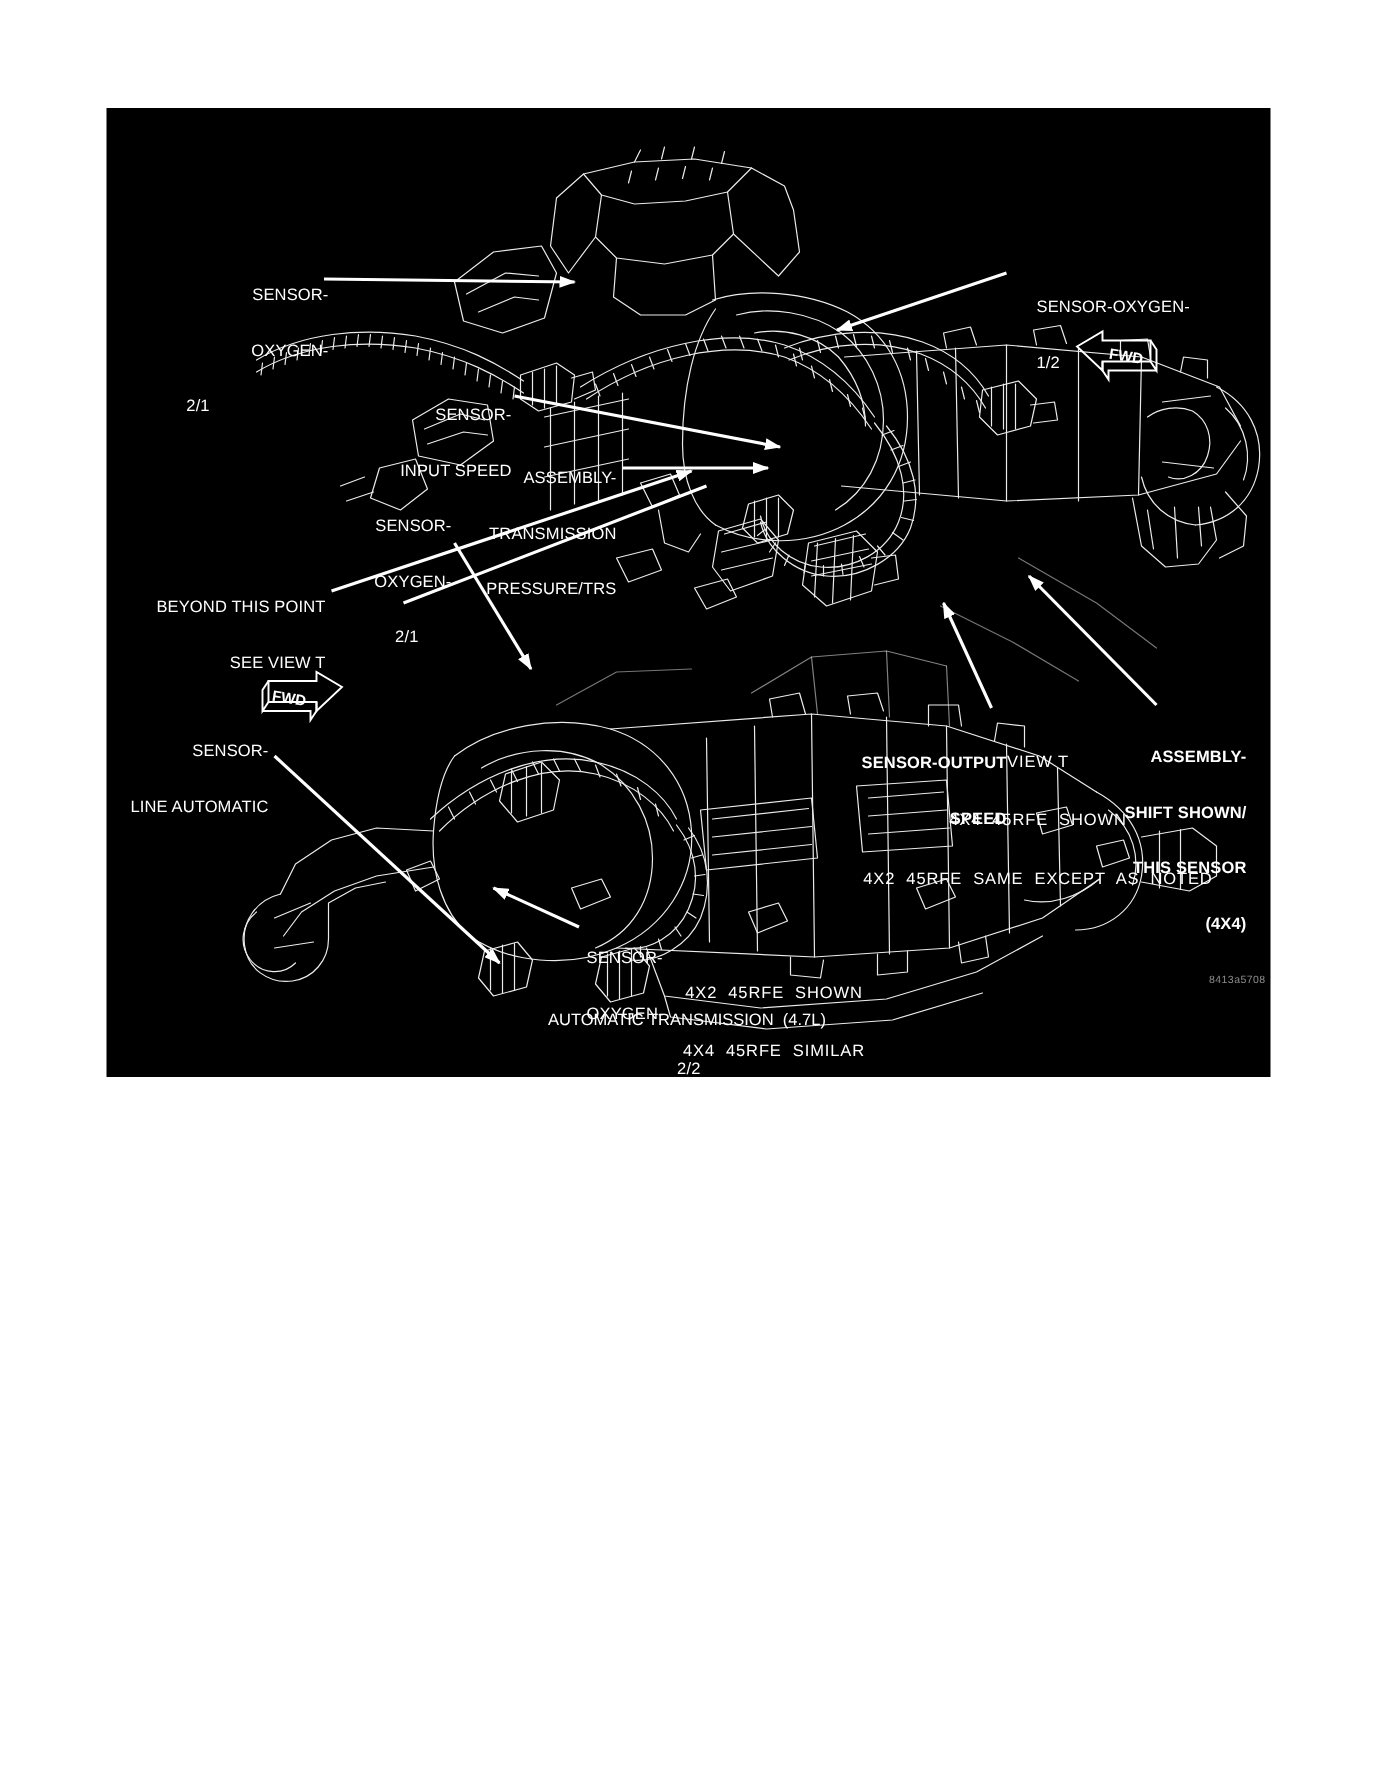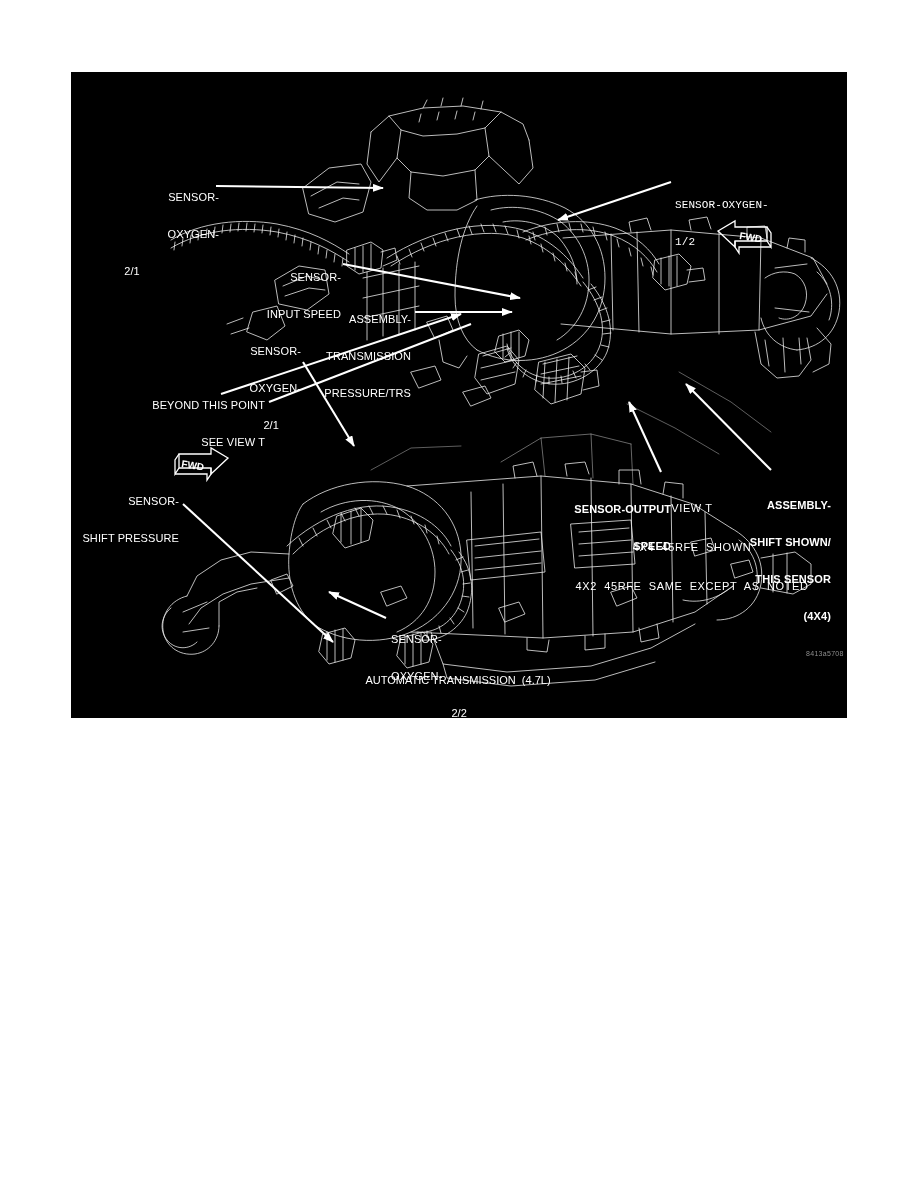--- a/index.html
+++ b/index.html
@@ -334,21 +334,21 @@
         </g>
       </svg>
     </div>
 
     <div class="callout c-right" style="left:0px; top:94px; width:148px;">
       <div>SENSOR-</div>
       <div>OXYGEN-</div>
       <div style="text-align:center; padding-right:26px;">2/1</div>
     </div>
 
-    <div class="callout c-left" style="left:604px; top:102px; width:170px;font-family:Liberation Mono, monospace;">
+    <div class="callout c-left" style="left:620px; top:102px; width:170px;">
       <div>SENSOR-OXYGEN-</div>
       <div>1/2</div>
     </div>
 
     <div class="callout c-right" style="left:110px; top:174px; width:160px;">
       <div>SENSOR-</div>
       <div>INPUT SPEED</div>
     </div>
 
     <div class="callout c-right" style="left:172px; top:216px; width:168px;">
@@ -356,28 +356,28 @@
       <div>TRANSMISSION</div>
       <div>PRESSURE/TRS</div>
     </div>
 
     <div class="callout c-right" style="left:88px; top:248px; width:142px;">
       <div>SENSOR-</div>
       <div>OXYGEN-</div>
       <div style="padding-right:22px;">2/1</div>
     </div>
 
-    <div class="callout c-right" style="left:16px; top:302px; width:146px;padding-left:32px;">
+    <div class="callout c-right" style="left:0px; top:302px; width:146px;">
       <div>BEYOND THIS POINT</div>
       <div>SEE VIEW T</div>
     </div>
 
     <div class="callout c-right" style="left:0px; top:398px; width:108px;">
       <div>SENSOR-</div>
-      <div>SHIFT PRESSURE</div>
+      <div>LINE AUTOMATIC</div>
     </div>
 
     <div class="callout c-center" style="left:480px; top:406px; width:120px;">
       <div>SENSOR-OUTPUT</div>
       <div>SPEED</div>
     </div>
 
     <div class="callout c-center" style="left:636px; top:402px; width:124px;">
       <div>ASSEMBLY-</div>
       <div>SHIFT SHOWN/</div>
@@ -390,20 +390,24 @@
       <div>OXYGEN-</div>
       <div style="text-align:right; padding-right:34px;">2/2</div>
     </div>
 
     <div class="caption wide" style="left:466px; top:404px; width:310px;">
       <div>VIEW T</div>
       <div>4X4  45RFE  SHOWN</div>
       <div>4X2  45RFE  SAME  EXCEPT  AS  NOTED</div>
     </div>
 
+    <div class="caption wide" style="left:320px; top:558px; width:250px;">
+      <div>4X2  45RFE  SHOWN</div>
+      <div>4X4  45RFE  SIMILAR</div>
+    </div>
 
     <div class="caption" style="left:222px; top:602px; width:330px;">AUTOMATIC TRANSMISSION  (4.7L)</div>
 
     <div id="figure-number" style="left:735px; top:578px;">8413a5708</div>
 
   </div>
 
 </div>
 
 </body></html>

